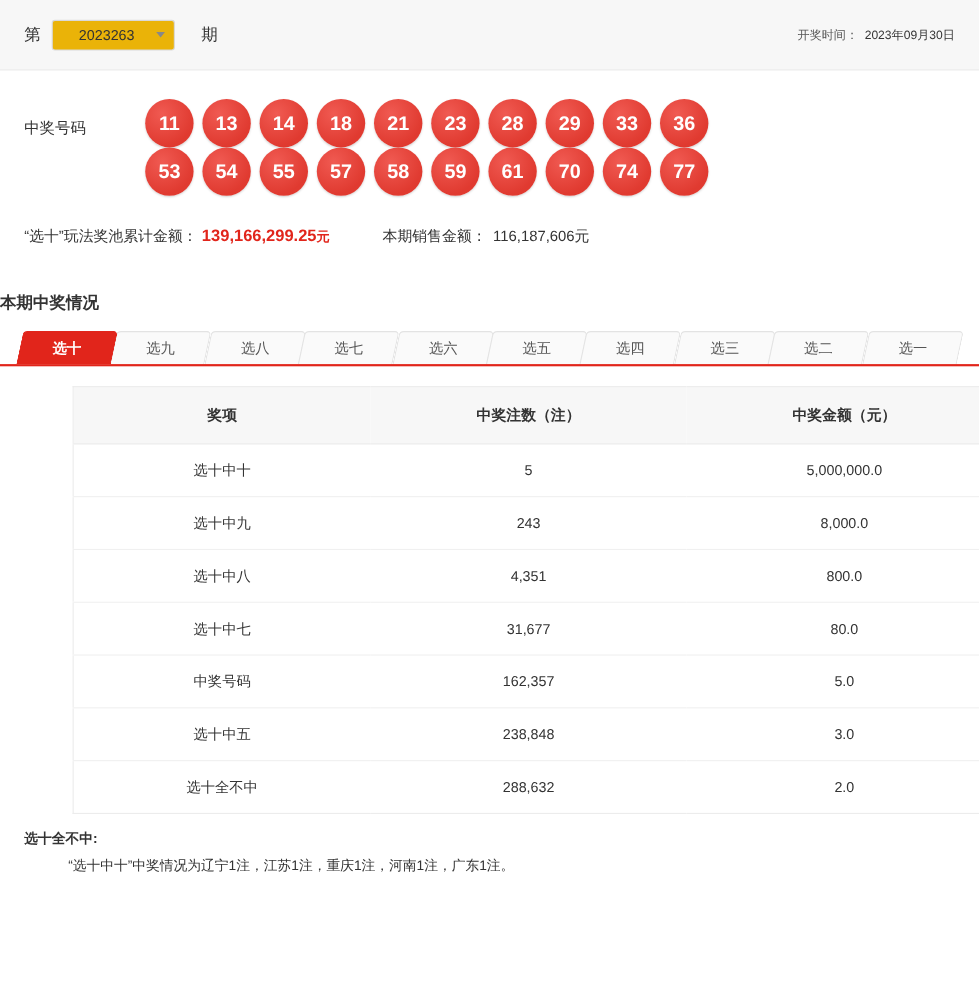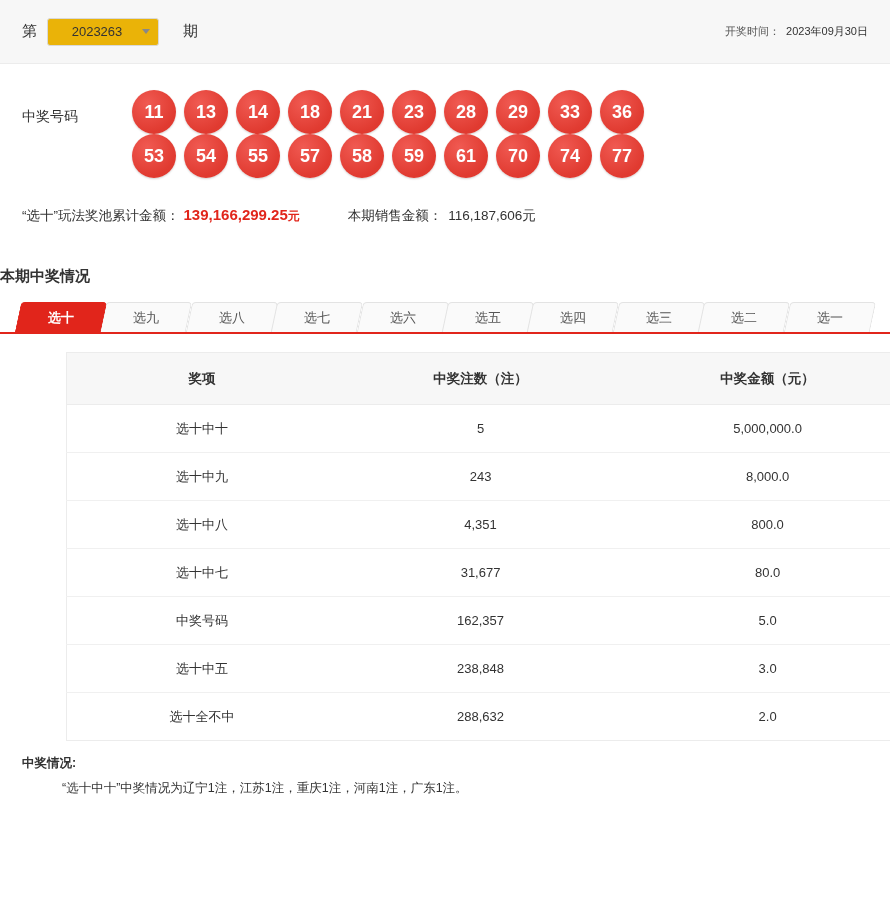--- a/index.html
+++ b/index.html
@@ -316,17 +316,17 @@
         <tr>
           <td>选十全不中</td>
           <td>288,632</td>
           <td>2.0</td>
         </tr>
       </tbody>
     </table>
   </div>
 
   <div class="note">
-    <div class="note-title">中奖情况:</div>
+    <div class="note-title">选十全不中:</div>
     <div class="note-text">“选十中十”中奖情况为辽宁1注，江苏1注，重庆1注，河南1注，广东1注。</div>
   </div>
 
 </div>
 
 </body></html>

